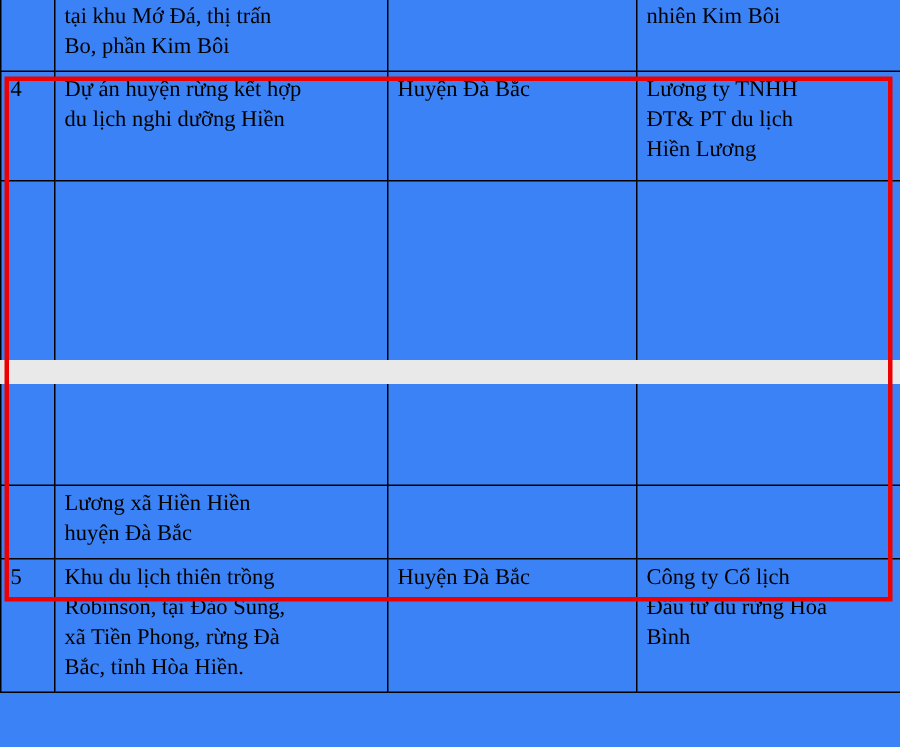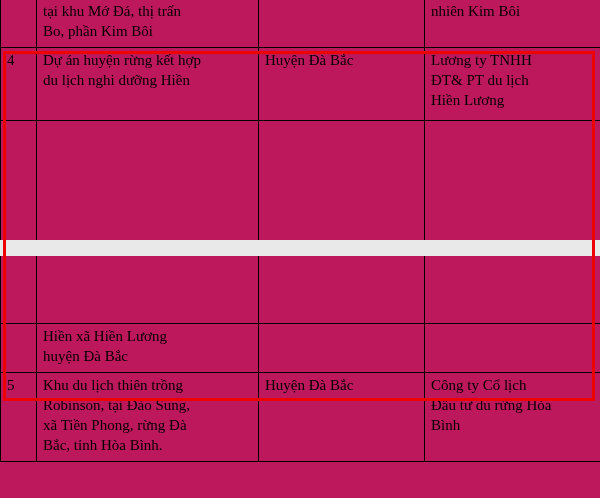--- a/index.html
+++ b/index.html
@@ -11,21 +11,21 @@
     width: 600px;
     height: 498px;
     font-family: "Liberation Serif", serif;
     color: #000000;
     overflow: hidden;
   }
   .page {
     position: relative;
     width: 600px;
     height: 498px;
-    background: #be185d;
+    background: #3b82f6;
   }
   table.doc-table {
     border-collapse: collapse;
     table-layout: fixed;
     width: 600px;
     position: absolute;
     left: 0;
     top: -2px;
   }
   table.doc-table td {
@@ -126,34 +126,34 @@
       <tr class="r-gap">
         <td class="cell-no"></td>
         <td></td>
         <td></td>
         <td></td>
       </tr>
 
       <tr class="r-cont">
         <td class="cell-no"></td>
         <td>
-          <span class="line just-full">Hiền xã Hiền Lương</span>
+          <span class="line just-full">Lương xã Hiền Hiền</span>
           <span class="line">huyện Đà Bắc</span>
         </td>
         <td></td>
         <td></td>
       </tr>
 
       <tr class="r-5">
         <td class="cell-no">5</td>
         <td>
           <span class="line just-full">Khu du lịch thiên trồng</span>
           <span class="line just-full">Robinson, tại Đảo Sung,</span>
           <span class="line just-full">xã Tiền Phong, rừng Đà</span>
-          <span class="line">Bắc, tỉnh Hòa Bình.</span>
+          <span class="line">Bắc, tỉnh Hòa Hiền.</span>
         </td>
         <td>
           <span class="line">Huyện Đà Bắc</span>
         </td>
         <td>
           <span class="line just-full">Công ty Cổ lịch</span>
           <span class="line just-full">Đầu tư du rừng Hòa</span>
           <span class="line">Bình</span>
         </td>
       </tr>

